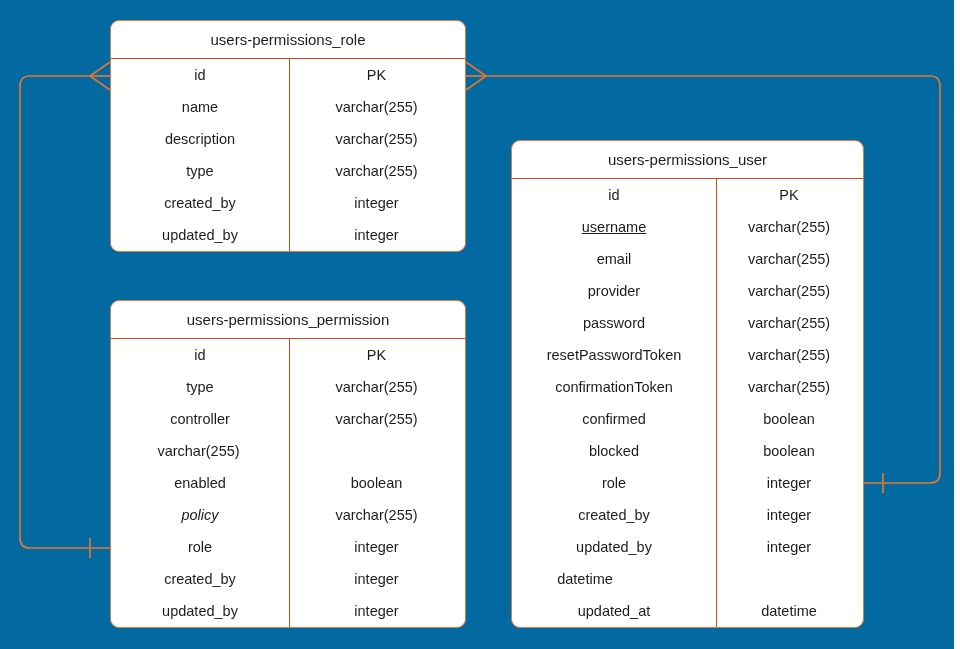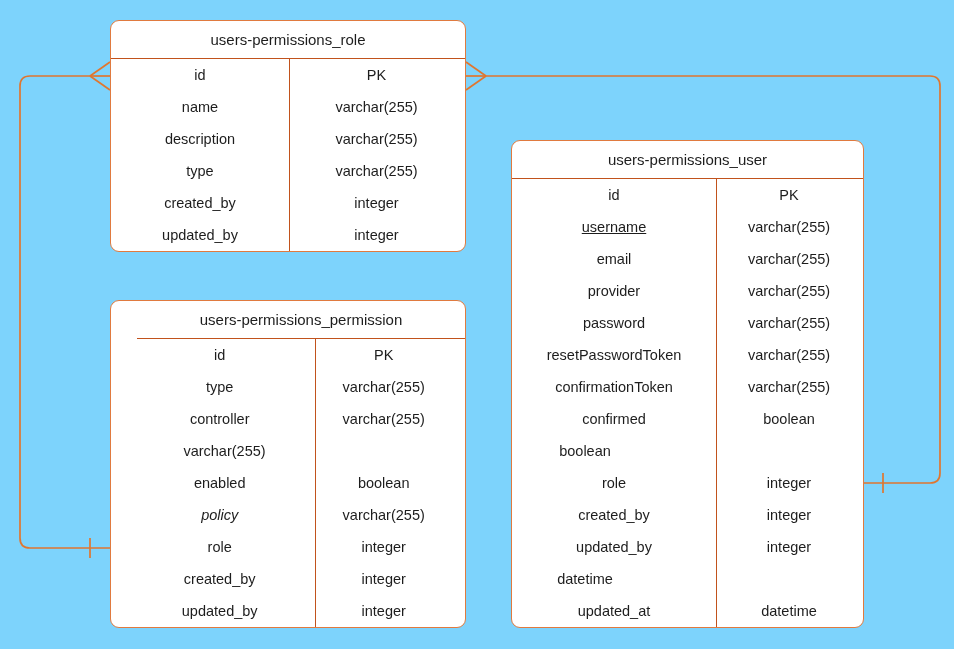--- a/index.html
+++ b/index.html
@@ -4,21 +4,21 @@
 <style>
   html, body {
     margin: 0;
     padding: 0;
     background: #ffffff;
   }
   #canvas {
     position: relative;
     width: 954px;
     height: 649px;
-    background: #7dd3fc;
+    background: #0369a1;
     font-family: "Liberation Sans", sans-serif;
     overflow: hidden;
   }
   #connectors {
     position: absolute;
     left: 0;
     top: 0;
     width: 960px;
     height: 649px;
     pointer-events: none;
@@ -121,21 +121,21 @@
           <div class="row">
             <div class="cell cell-name" style="width: 178px;">created_by</div>
             <div class="cell cell-type" style="width: 175px;">integer</div>
           </div>
           <div class="row">
             <div class="cell cell-name" style="width: 178px;">updated_by</div>
             <div class="cell cell-type" style="width: 175px;">integer</div>
           </div>
         </div>
       </div>
-      <div class="entity" style="left: 110px; top: 300px; width: 356px; height: 328px; padding-left: 26px;">
+      <div class="entity" style="left: 110px; top: 300px; width: 356px; height: 328px;">
         <div class="entity-title">users-permissions_permission</div>
         <div class="entity-rows">
           <div class="col-divider" style="left: 178px;"></div>
           <div class="row">
             <div class="cell cell-name" style="width: 178px;">id</div>
             <div class="cell cell-type" style="width: 175px;">PK</div>
           </div>
           <div class="row">
             <div class="cell cell-name" style="width: 178px;">type</div>
             <div class="cell cell-type" style="width: 175px;">varchar(255)</div>
@@ -199,20 +199,21 @@
           </div>
           <div class="row">
             <div class="cell cell-name" style="width: 204px;">confirmationToken</div>
             <div class="cell cell-type" style="width: 146px;">varchar(255)</div>
           </div>
           <div class="row">
             <div class="cell cell-name" style="width: 204px;">confirmed</div>
             <div class="cell cell-type" style="width: 146px;">boolean</div>
           </div>
           <div class="row">
+            <div class="cell cell-name" style="width: 204px;">blocked</div>
             <div class="cell cell-type" style="width: 146px;">boolean</div>
           </div>
           <div class="row">
             <div class="cell cell-name" style="width: 204px;">role</div>
             <div class="cell cell-type" style="width: 146px;">integer</div>
           </div>
           <div class="row">
             <div class="cell cell-name" style="width: 204px;">created_by</div>
             <div class="cell cell-type" style="width: 146px;">integer</div>
           </div>

